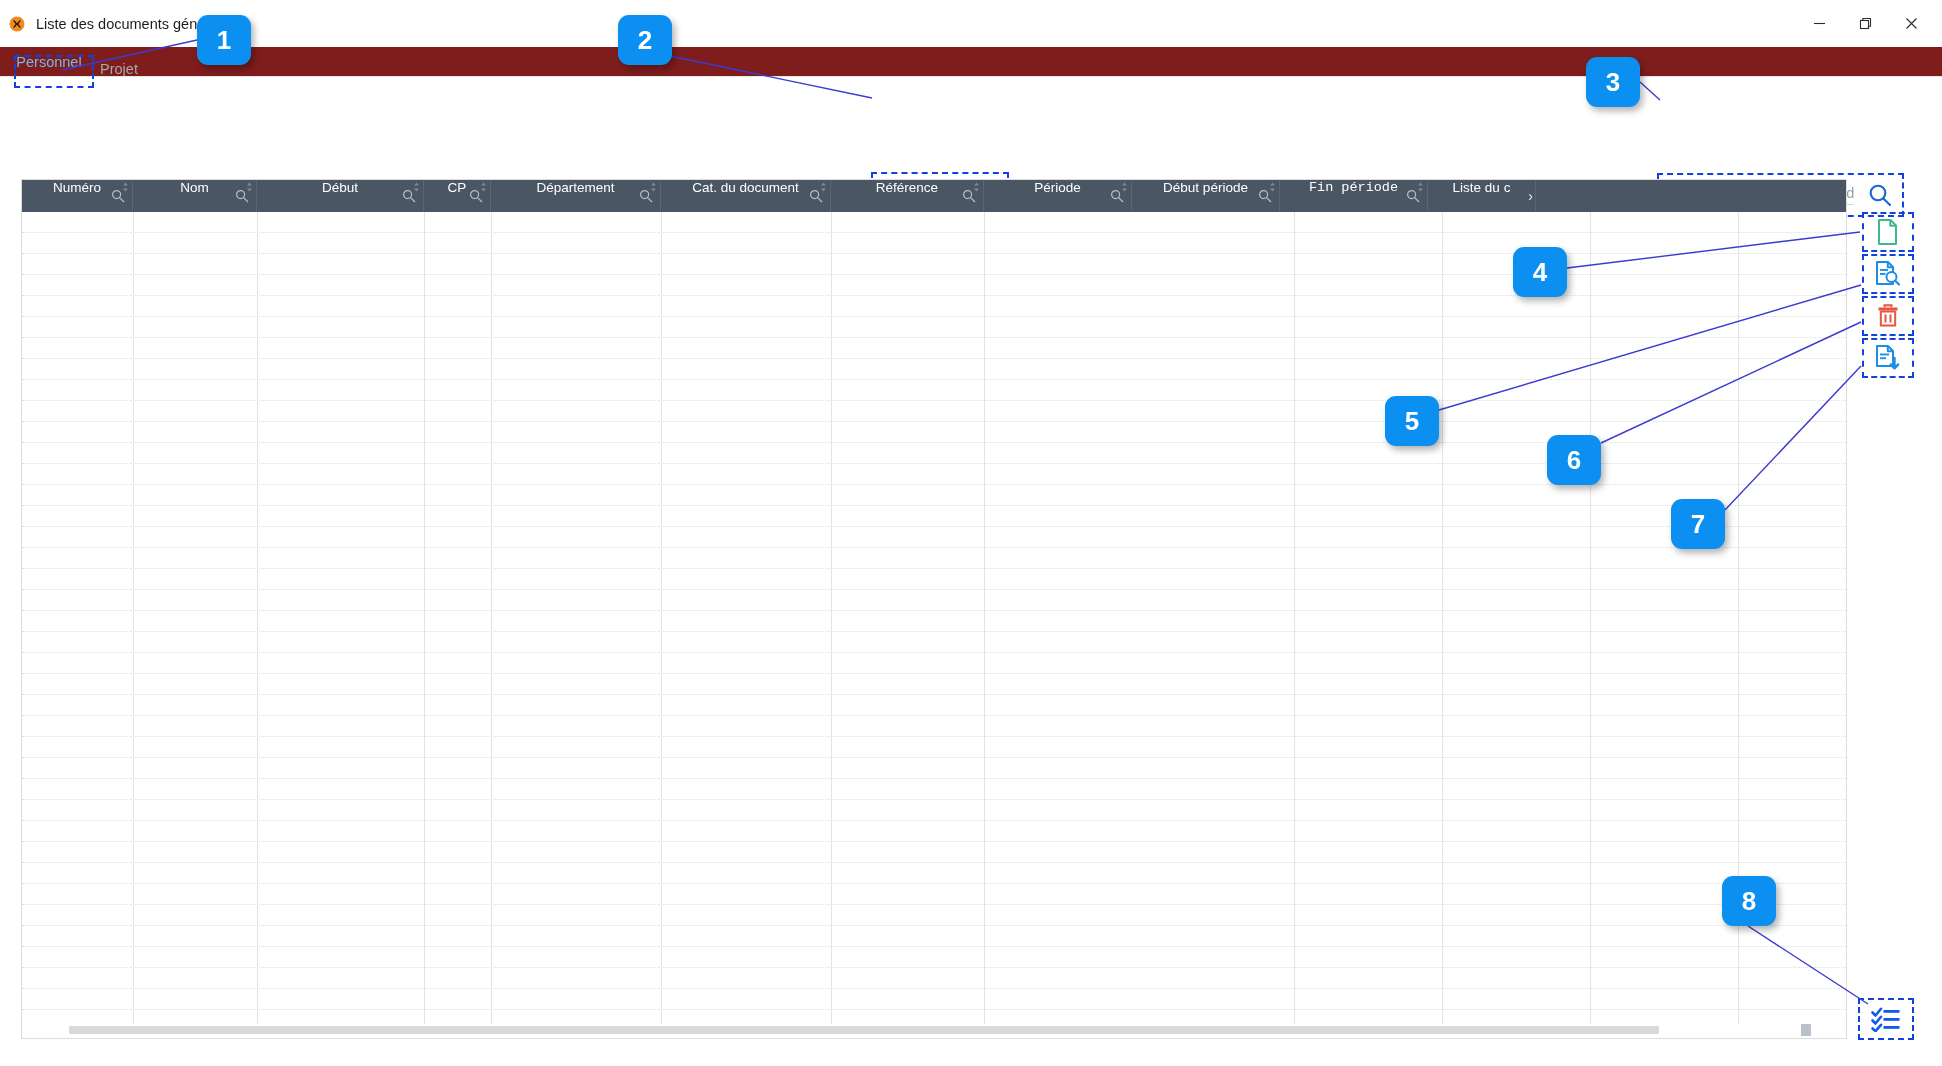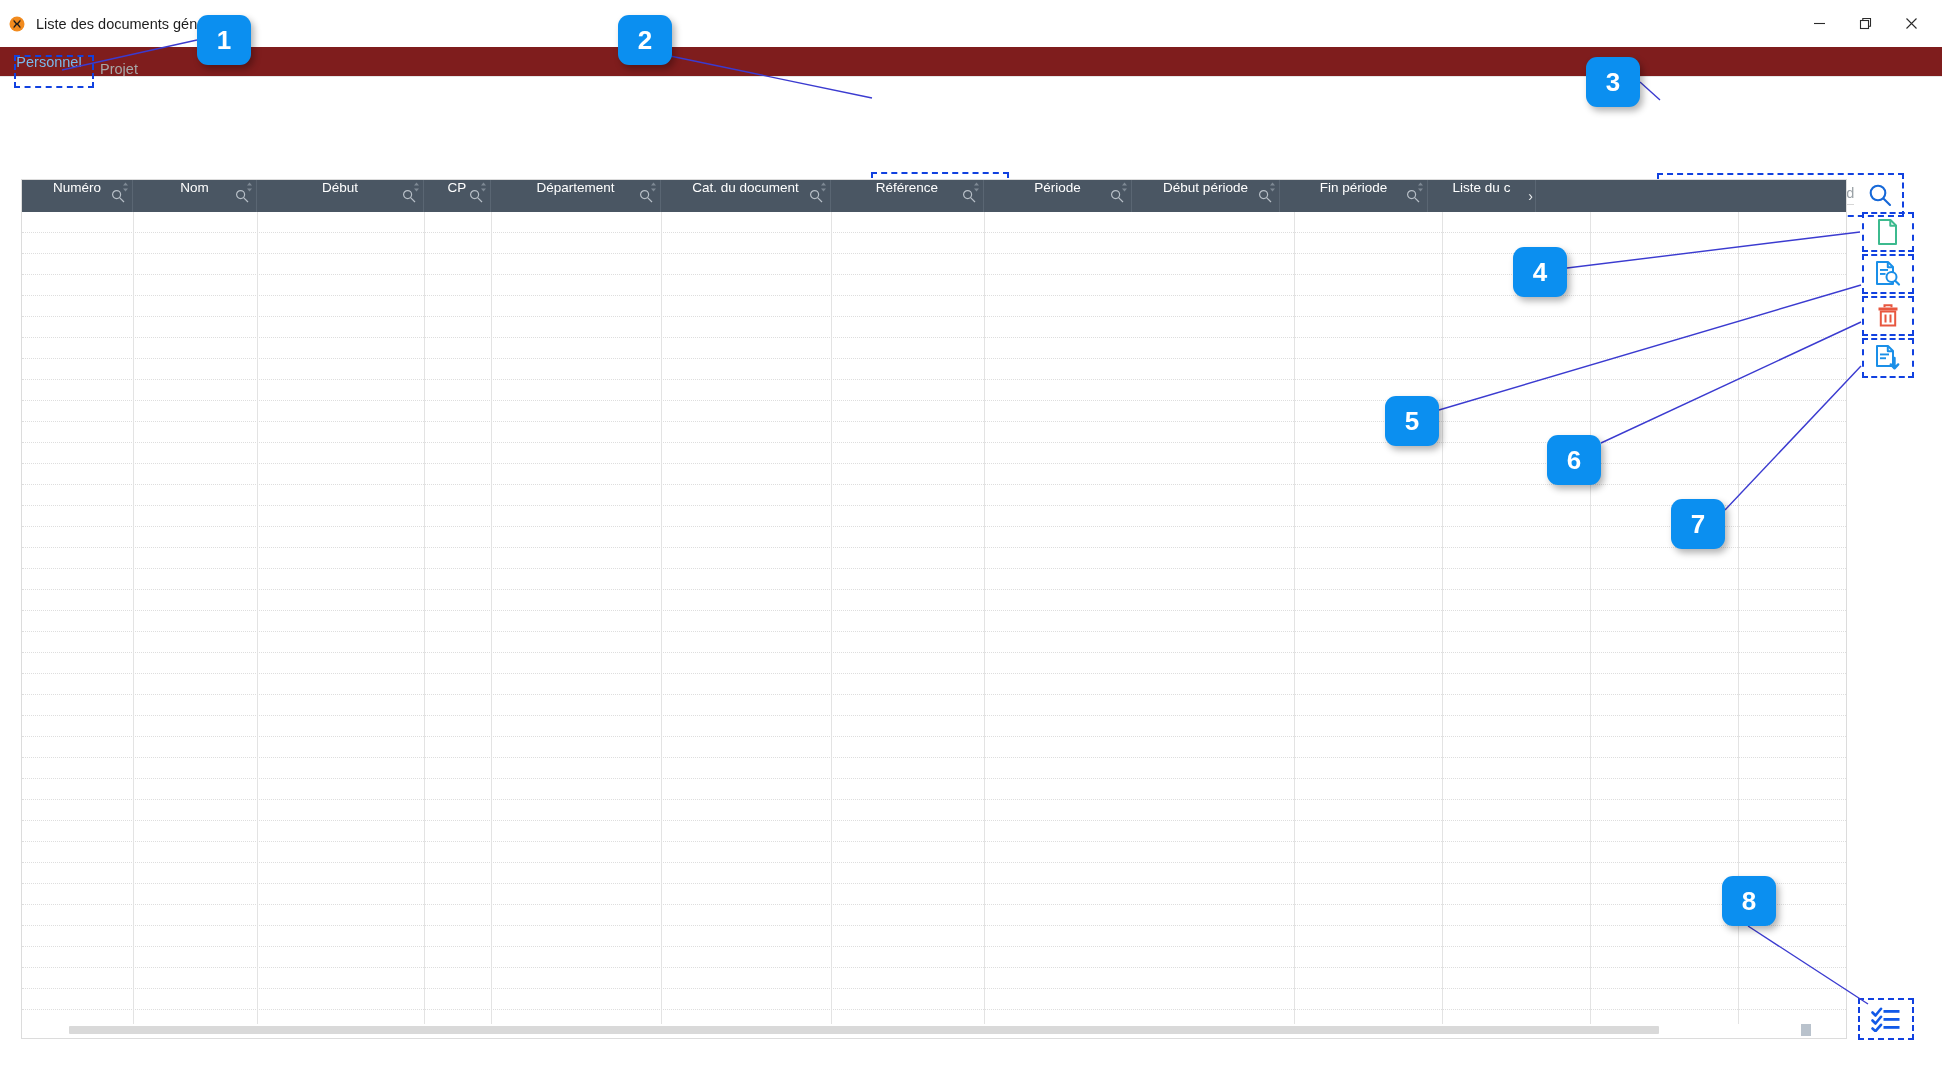--- a/index.html
+++ b/index.html
@@ -458,21 +458,21 @@
           <span class="ghlabel">Début période</span>
           <svg class="gh-search" viewBox="0 0 14 14">
             <circle cx="5.6" cy="5.6" r="4" stroke="#cfd6dd" stroke-width="1.2" fill="none"></circle>
             <path d="M8.6 8.6 L13 13" stroke="#cfd6dd" stroke-width="1.2" fill="none"></path>
           </svg>
           <svg class="gh-sort" viewBox="0 0 7 10">
             <path d="M3.5 0.6 L6 3.4 H1 Z" fill="#aab3bd"></path>
             <path d="M3.5 9.4 L1 6.6 H6 Z" fill="#aab3bd"></path>
           </svg>
         </div>
-        <div class="gh" style="width: 148px;">
+        <div class="gh" style="width: 148px; font-family: Liberation Mono, monospace;">
           <span class="ghlabel">Fin période</span>
           <svg class="gh-search" viewBox="0 0 14 14">
             <circle cx="5.6" cy="5.6" r="4" stroke="#cfd6dd" stroke-width="1.2" fill="none"></circle>
             <path d="M8.6 8.6 L13 13" stroke="#cfd6dd" stroke-width="1.2" fill="none"></path>
           </svg>
           <svg class="gh-sort" viewBox="0 0 7 10">
             <path d="M3.5 0.6 L6 3.4 H1 Z" fill="#aab3bd"></path>
             <path d="M3.5 9.4 L1 6.6 H6 Z" fill="#aab3bd"></path>
           </svg>
         </div>

